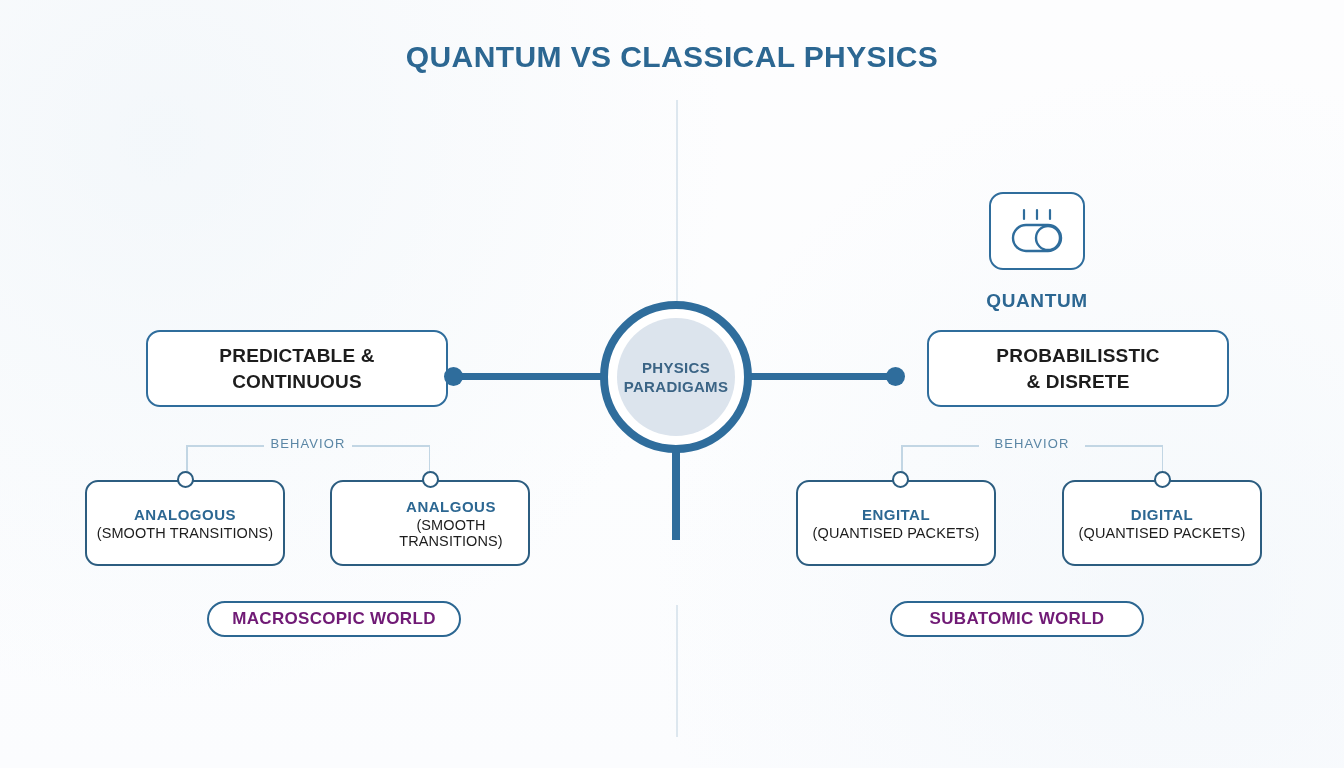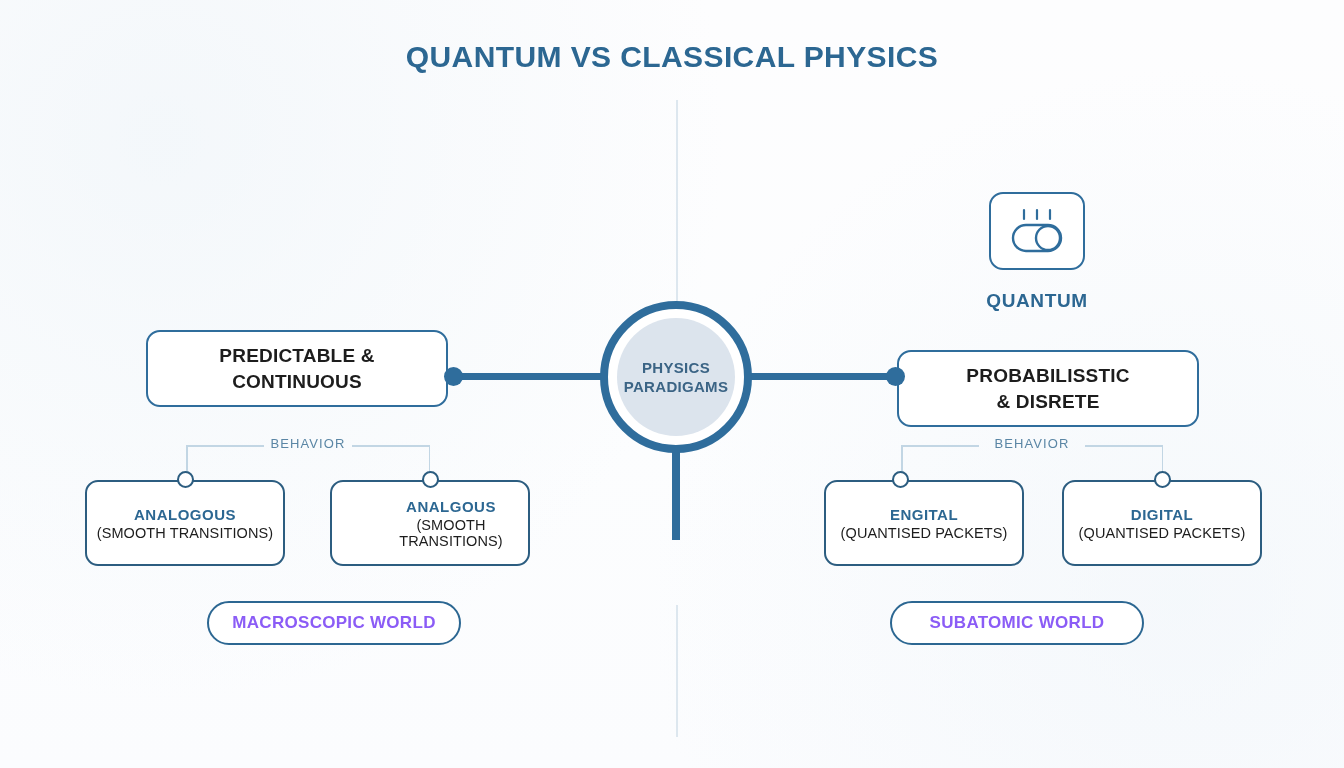--- a/index.html
+++ b/index.html
@@ -93,21 +93,21 @@
     justify-content: center;
     text-align: center;
     font-size: 19px;
     font-weight: bold;
     line-height: 1.32;
     color: #1d1d1d;
     letter-spacing: 0.2px;
     box-sizing: border-box;
   }
   .main-box.left  { left: 146px; }
-  .main-box.right { left: 897px; margin-top: 20px; }
+  .main-box.right { left: 927px; }
 
   
   .spoke {
     position: absolute;
     top: 373px;
     height: 7px;
     background: #2f6d9c;
   }
   .spoke.left  { left: 452px; width: 152px; }
   .spoke.right { left: 746px; width: 152px; }
@@ -251,42 +251,42 @@
     height: 17px;
     border-radius: 50%;
     border: 2.5px solid #2c5d80;
     background: #ffffff;
     box-sizing: border-box;
     z-index: 2;
   }
 
   .leaf-l1 { left: 85px; }
   .leaf-l2 { left: 330px; padding-left: 42px; }
-  .leaf-r1 { left: 824px; }
+  .leaf-r1 { left: 796px; }
   .leaf-r2 { left: 1062px; }
 
   .node-l1 { left: 177px; }
   .node-l2 { left: 422px; }
   .node-r1 { left: 892px; }
   .node-r2 { left: 1154px; }
 
   
   .pill {
     position: absolute;
     top: 601px;
-    height: 44px;
+    height: 36px;
     border: 2px solid #2c6792;
     border-radius: 22px;
     background: #ffffff;
     display: flex;
     align-items: center;
     justify-content: center;
     font-size: 17px;
     font-weight: bold;
-    color: #8b5cf6;
+    color: #701a75;
     letter-spacing: 0.3px;
     box-sizing: border-box;
   }
   .pill.left  { left: 207px; width: 254px; }
   .pill.right { left: 890px; width: 254px; }
 </style>
 </head>
 <body>
 
 <div id="canvas">

